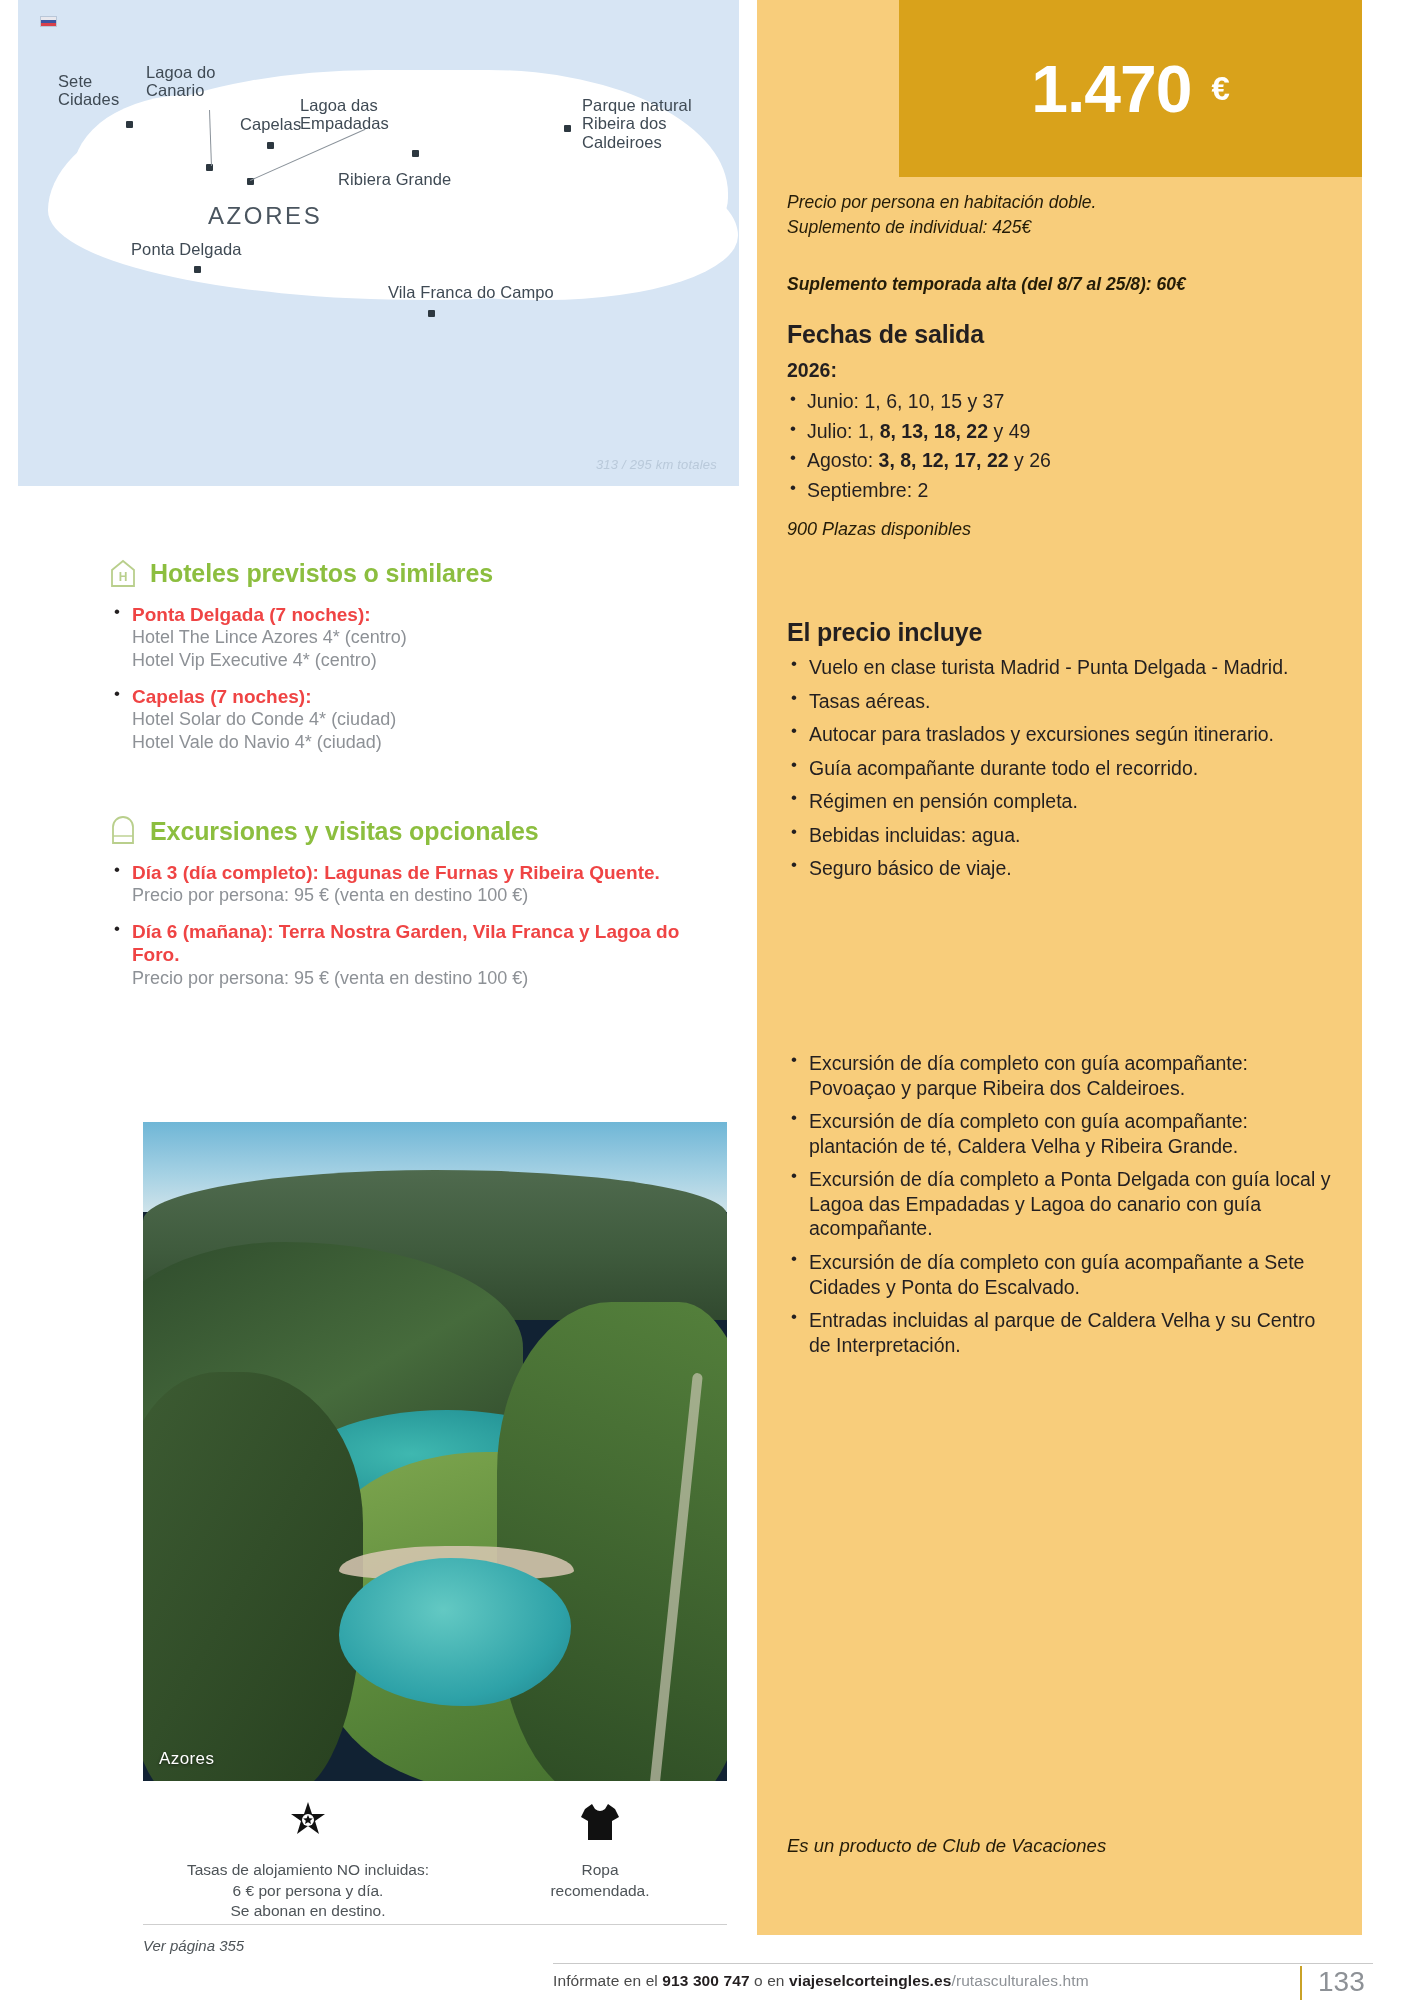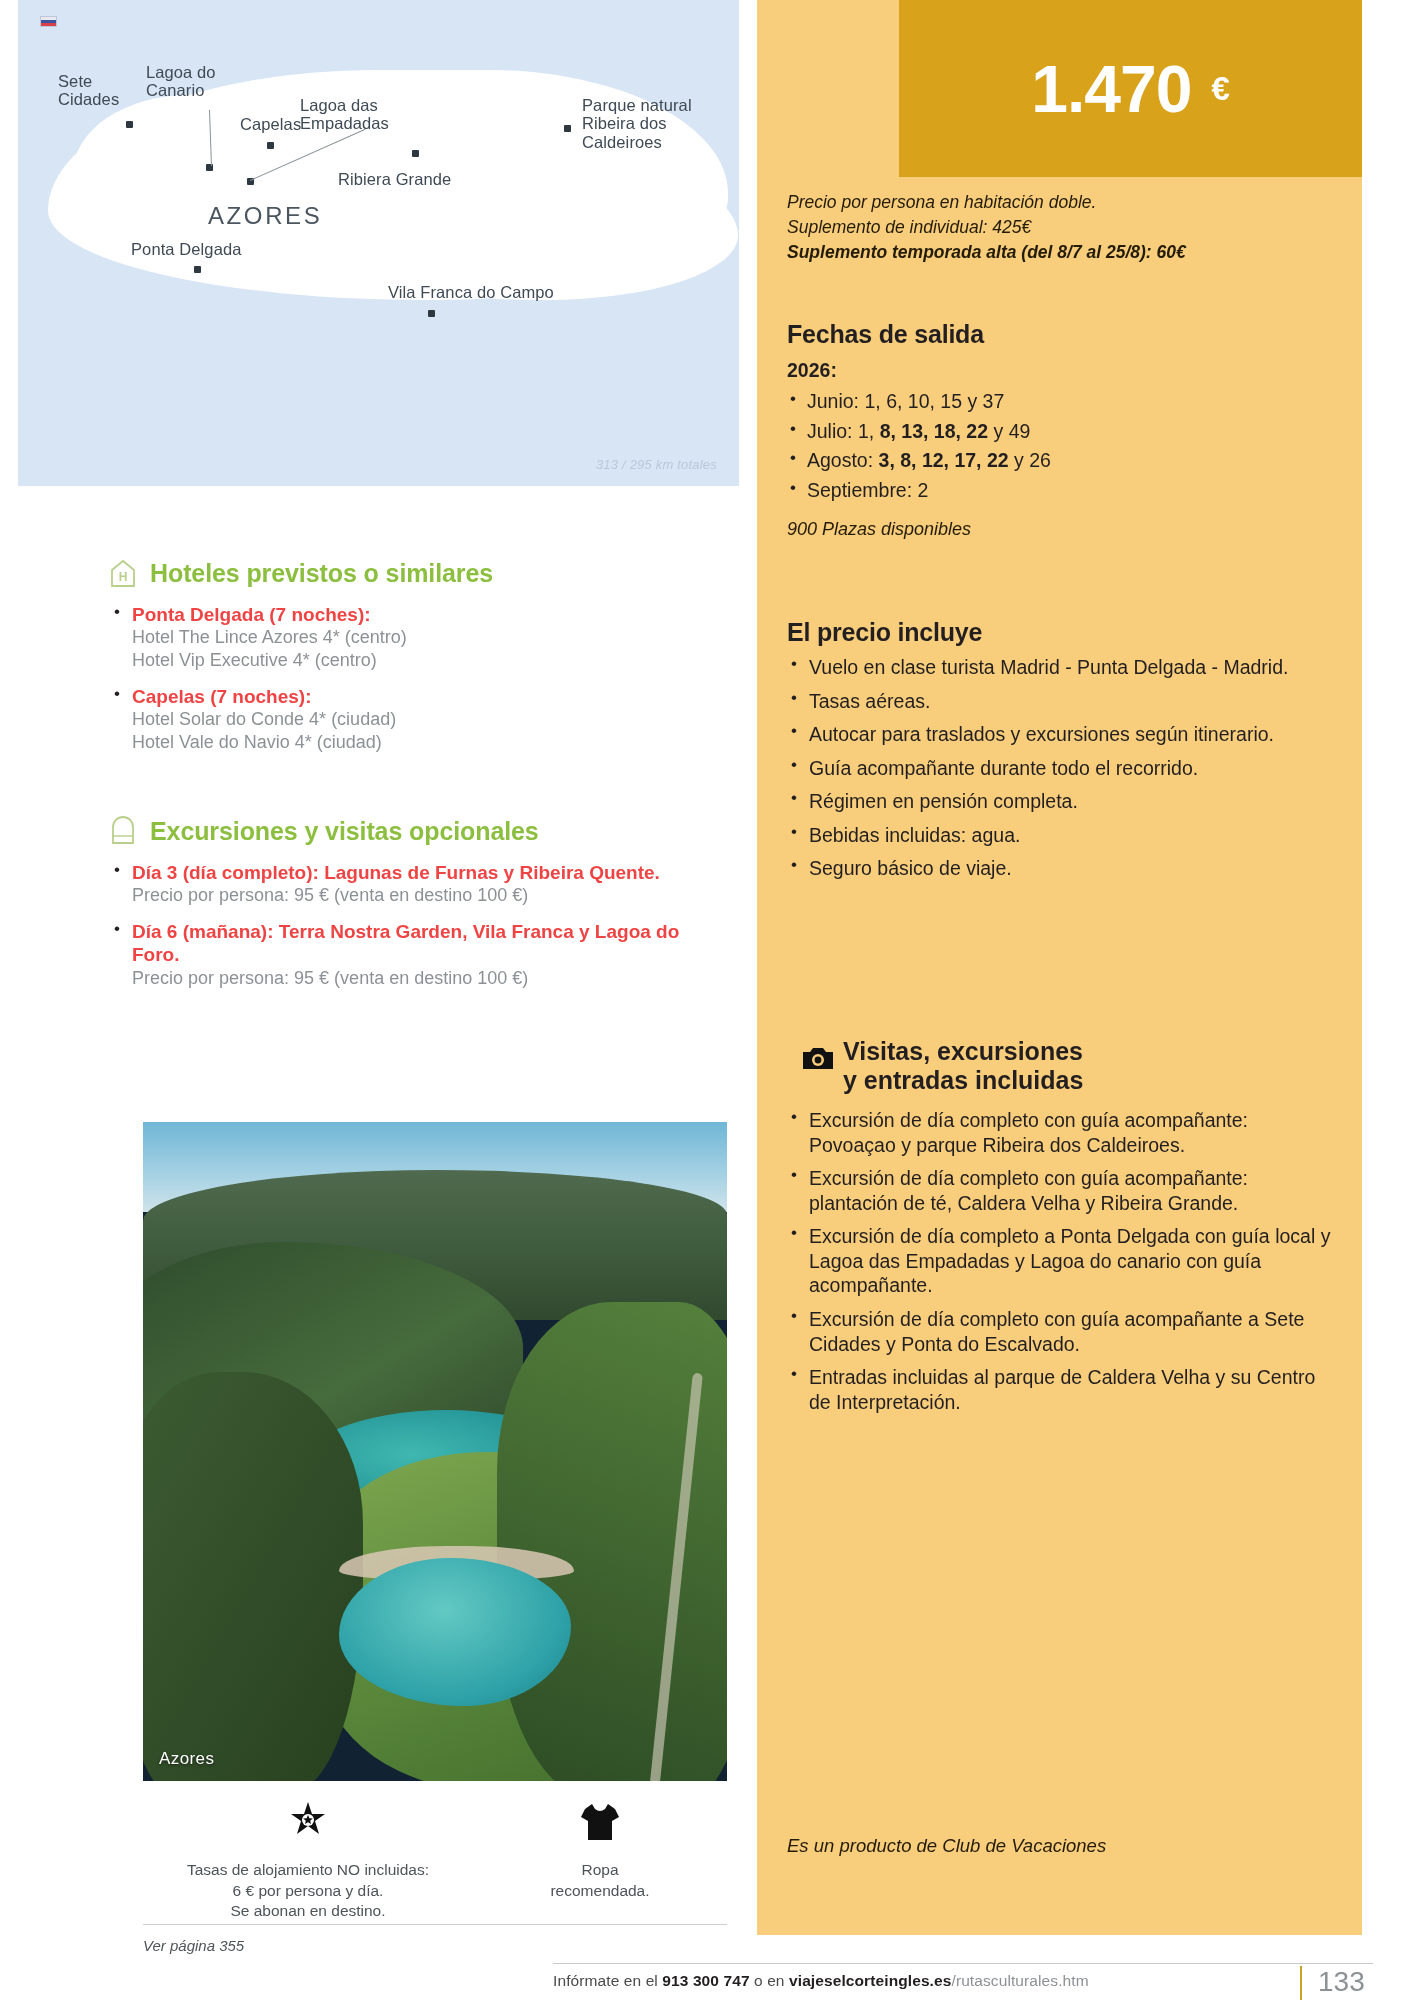--- a/index.html
+++ b/index.html
@@ -361,21 +361,21 @@
   <div class="right-col">
 
     <div class="price-badge">
       <span class="amount">1.470</span>
         <span class="cur">€</span>
     </div>
 
     <div class="price-notes">
       <div>Precio por persona en habitación doble.</div>
       <div>Suplemento de individual: 425€</div>
-      <div style="font-weight:bold;">Suplemento temporada alta (del 8/7 al 25/8): 60€</div>
+      <div style="font-weight:bold;margin-top:32px;">Suplemento temporada alta (del 8/7 al 25/8): 60€</div>
     </div>
 
     <div class="rc-block" style="top:320px;">
       <div class="rc-h2">Fechas de salida</div>
       <div class="rc-year">2026:</div>
       <ul class="rc-ul bigger">
         <li><span>Junio: </span><span>1, 6, 10, 15 y 37</span><b></b><span></span></li>
         <li><span>Julio: </span><span>1, </span><b>8, 13, 18, 22</b><span> y 49</span></li>
         <li><span>Agosto: </span><span></span><b>3, 8, 12, 17, 22</b><span> y 26</span></li>
         <li><span>Septiembre: </span><span>2</span><b></b><span></span></li>
@@ -390,33 +390,20 @@
         <li>Tasas aéreas.</li>
         <li>Autocar para traslados y excursiones según itinerario.</li>
         <li>Guía acompañante durante todo el recorrido.</li>
         <li>Régimen en pensión completa.</li>
         <li>Bebidas incluidas: agua.</li>
         <li>Seguro básico de viaje.</li>
       </ul>
     </div>
 
     <div class="rc-block" style="top:1037px;">
-      <div class="visits-head">
-        <span class="sec-icon" style="margin-top:8px;">
-          <svg width="34" height="28" viewBox="0 0 34 28" aria-hidden="true">
-            <path d="M2 7 h7 l3-4 h10 l3 4 h7 a0 0 0 0 1 0 0 v17 h-30 z" fill="#111"></path>
-            <circle cx="17" cy="15" r="6" fill="#f8cd7b"></circle>
-            <circle cx="17" cy="15" r="3.4" fill="#111"></circle>
-          </svg>
-        </span>
-        <span class="txt">
-          <span style="display:block">Visitas, excursiones</span>
-          <span style="display:block">y entradas incluidas</span>
-        </span>
-      </div>
       <ul class="inc-ul" style="margin-top:14px;">
         <li>Excursión de día completo con guía acompañante: Povoaçao y parque Ribeira dos Caldeiroes.</li>
         <li>Excursión de día completo con guía acompañante: plantación de té, Caldera Velha y Ribeira Grande.</li>
         <li>Excursión de día completo a Ponta Delgada con guía local y Lagoa das Empadadas y Lagoa do canario con guía acompañante.</li>
         <li>Excursión de día completo con guía acompañante a Sete Cidades y Ponta do Escalvado.</li>
         <li>Entradas incluidas al parque de Caldera Velha y su Centro de Interpretación.</li>
       </ul>
     </div>
 
     <div class="producto">Es un producto de Club de Vacaciones</div>

